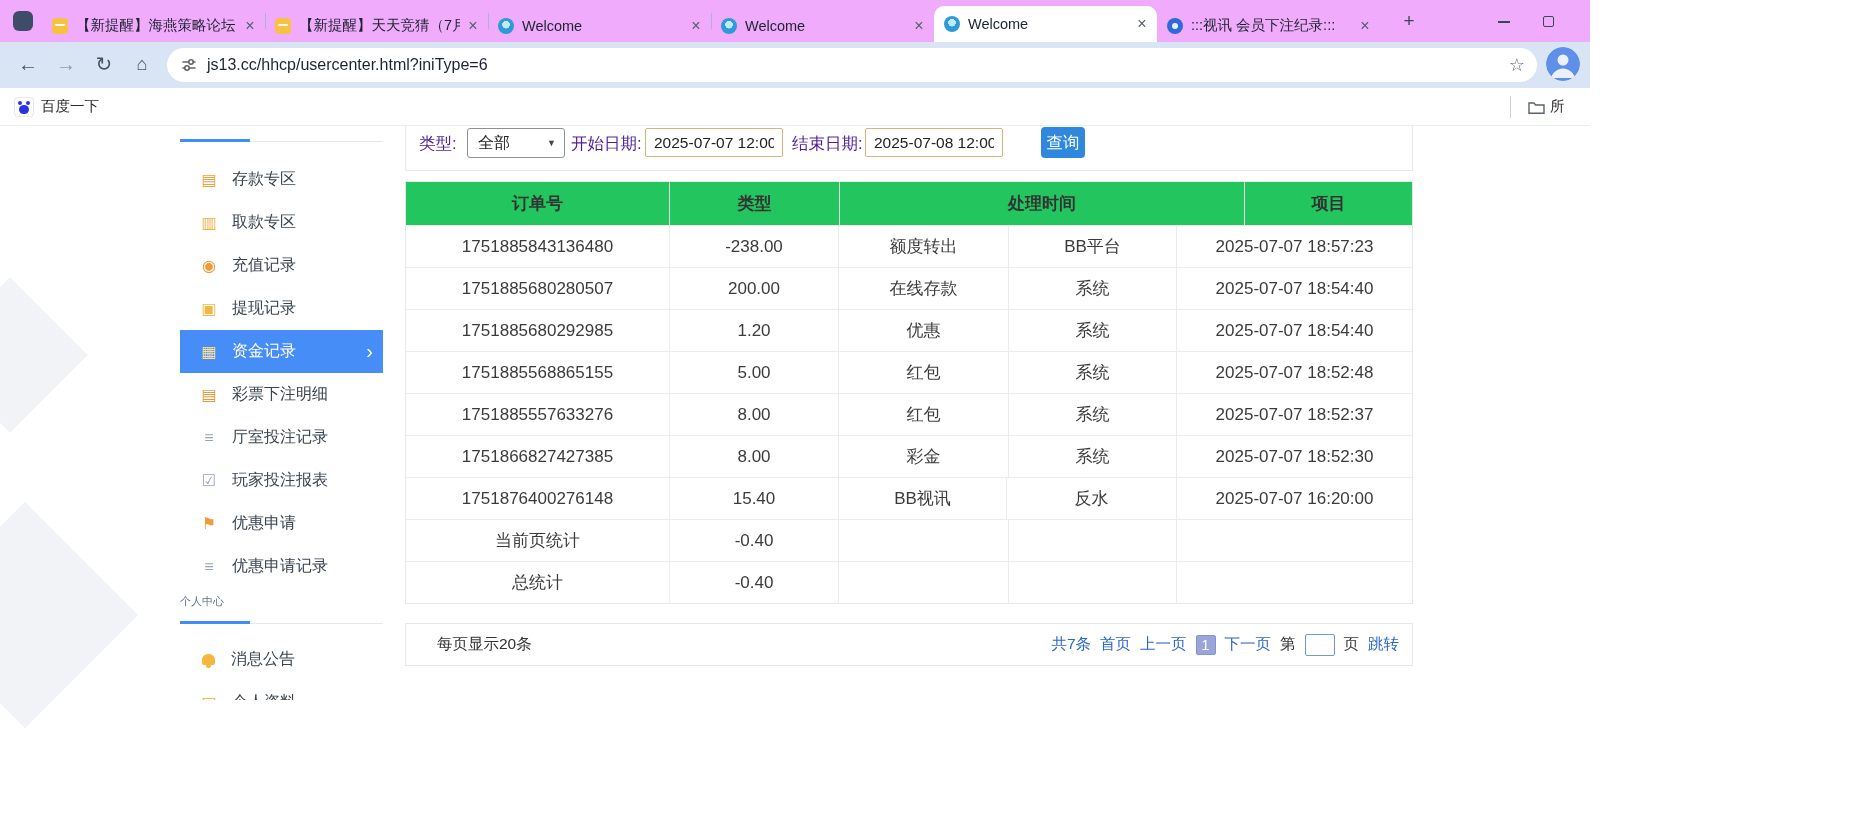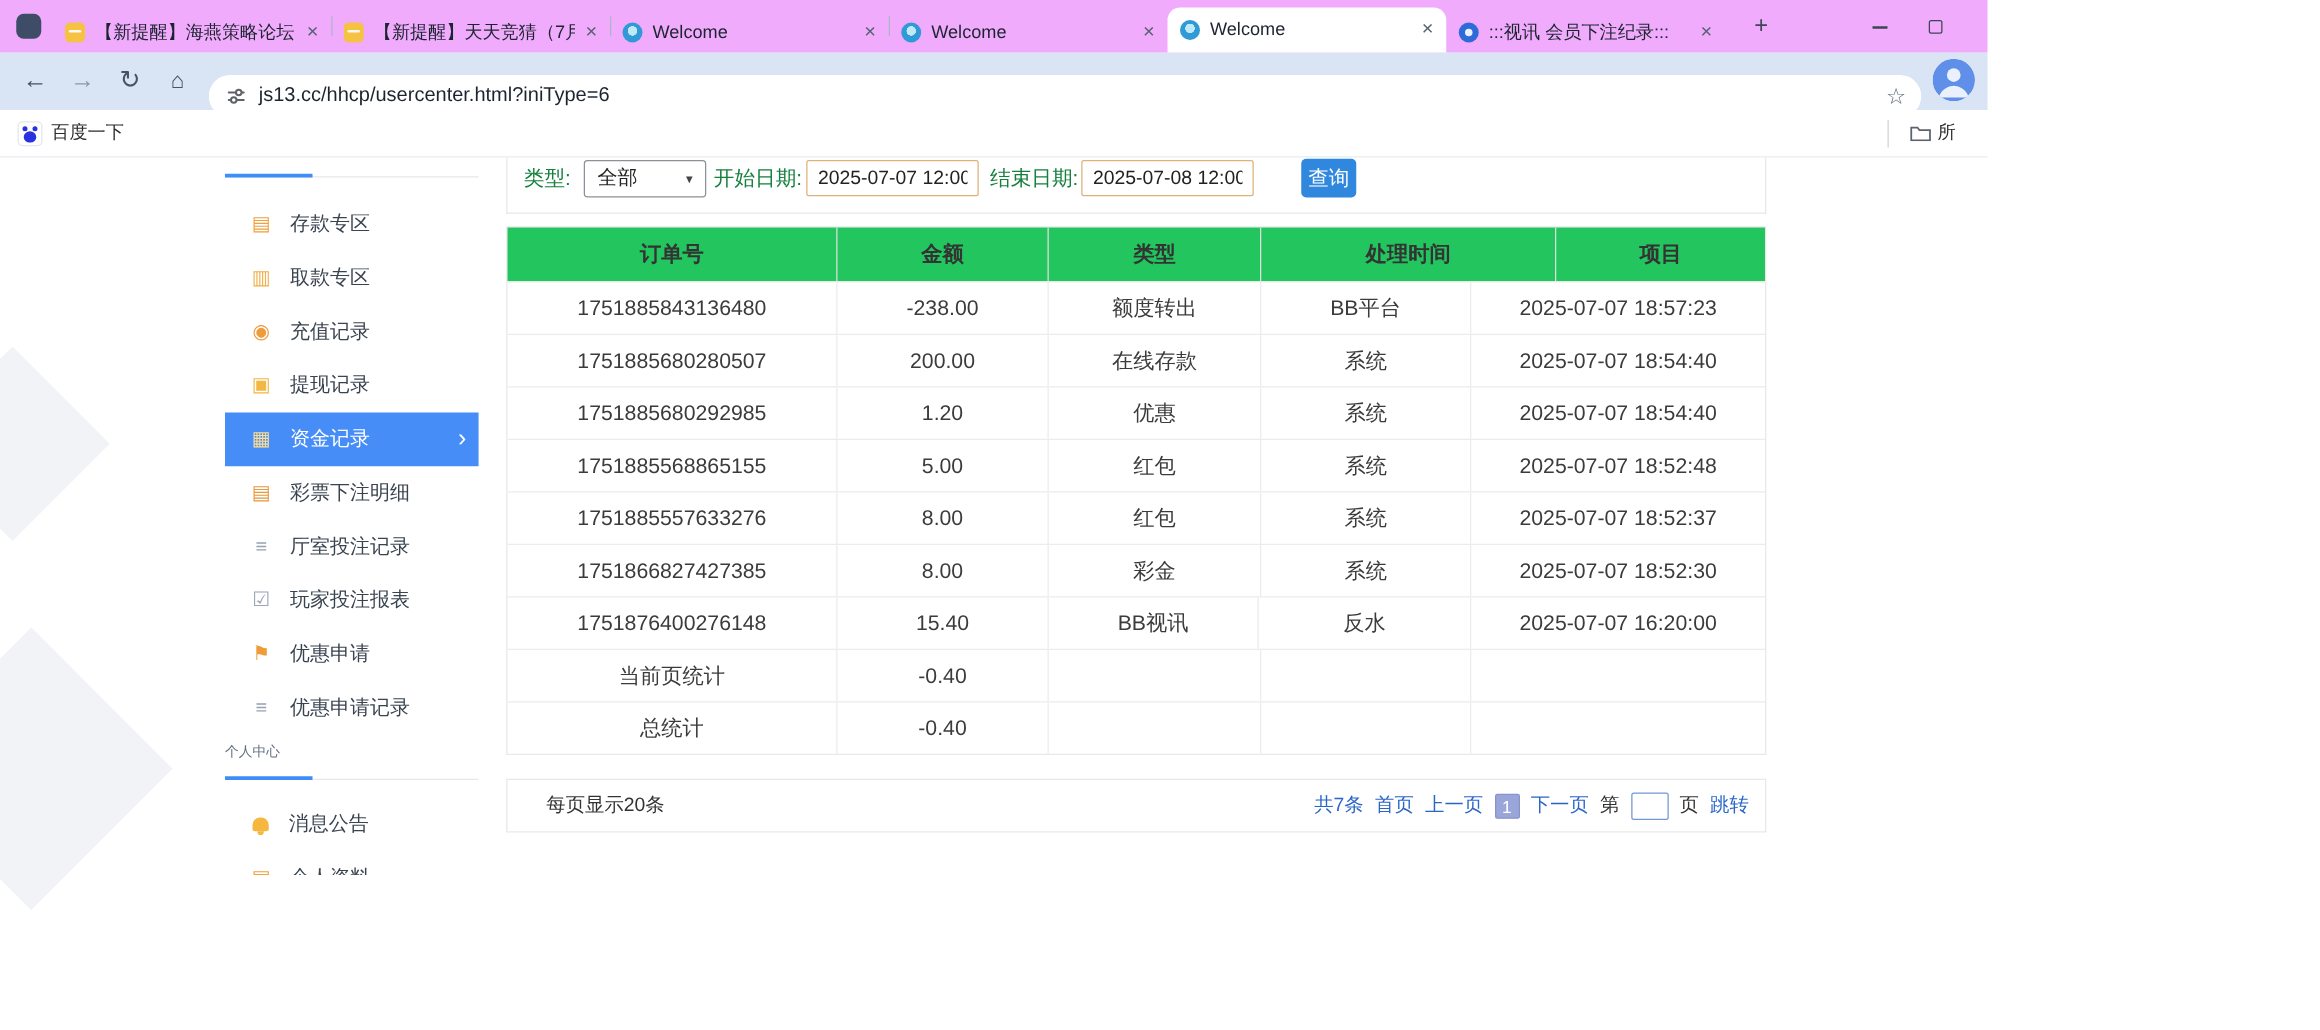--- a/index.html
+++ b/index.html
@@ -25,21 +25,21 @@
   .tab-title { flex:1; font-size:14.5px; color:#1c2430; white-space:nowrap; overflow:hidden; }
   .tab-close { flex:none; width:18px; height:18px; line-height:17px; text-align:center; font-size:16px; color:#55606e; border-radius:50%; margin-left:4px; }
   .tab-sep { position:absolute; top:13px; width:1px; height:16px; background:#a9b6ca; }
   .new-tab { position:absolute; left:1398px; top:10px; width:22px; height:22px; font-size:19px; line-height:21px; text-align:center; color:#3c4656; }
   .win-btn { position:absolute; top:7px; width:28px; height:28px; }
   .win-min-bar { position:absolute; left:8px; top:14px; width:12px; height:2px; background:#3e4654; }
   .win-max-box { position:absolute; left:9px; top:9px; width:11px; height:11px; border:1.5px solid #3e4654; border-radius:2px; }
 
   .toolbar { position:absolute; left:0; top:42px; width:1590px; height:46px; background:#d9e4f4; z-index:3; }
   .nav-glyph { position:absolute; top:6px; width:32px; height:32px; text-align:center; line-height:32px; font-size:20px; color:#4a5260; border-radius:50%; }
-  .pill { position:absolute; left:167px; top:6px; width:1370px; height:34px; background:#fff; border-radius:17px;margin-top:12px; }
+  .pill { position:absolute; left:167px; top:6px; width:1370px; height:34px; background:#fff; border-radius:17px; }
   .tune-wrap { position:absolute; left:14px; top:9px; }
   .url-text { position:absolute; left:40px; top:0; line-height:34px; font-size:16px; color:#1d2430; }
   .star { position:absolute; right:12px; top:0; line-height:34px; font-size:18px; color:#5f6875; }
   .avatar { position:absolute; left:1546px; top:5px; width:34px; height:34px; border-radius:50%; overflow:hidden; }
 
   .bookbar { position:absolute; left:0; top:88px; width:1590px; height:38px; background:#fff; border-bottom:1px solid #e9ecf1; z-index:3; }
   .baidu-fav { position:absolute; left:14px; top:9px; width:20px; height:20px; background:#fff; border:1px solid #e4e7ec; border-radius:4px; }
   .paw { position:absolute; left:4px; top:7px; width:10px; height:9px; background:#2932e1; border-radius:50% 50% 46% 46%; }
   .paw::before { content:""; position:absolute; left:-1px; top:-4px; width:4px; height:4px; background:#2932e1; border-radius:50%; }
   .paw::after { content:""; position:absolute; right:-1px; top:-4px; width:4px; height:4px; background:#2932e1; border-radius:50%; }
@@ -59,21 +59,21 @@
   .s-label { font-size:16px; color:#3a4450; white-space:nowrap; }
   .side-item.active { background:#478df7; }
   .side-item.active .s-label { color:#fff; }
   .chev { position:absolute; right:10px; top:50%; transform:translateY(-54%); color:#fff; font-size:20px; }
   .bell-icon { width:13px; height:11px; background:#f5b73e; border-radius:6px 6px 2px 2px; position:relative; margin:0 16px 0 2px; flex:none; }
   .bell-icon::after { content:""; position:absolute; left:4px; bottom:-3px; width:5px; height:3px; background:#f5b73e; border-radius:0 0 3px 3px; }
 
   
   .filter-box { position:absolute; left:405px; top:126px; width:1008px; height:45px; background:#fff;
     border:1px solid #e8e8e8; border-top:none; z-index:1; }
-  .f-label { position:absolute; top:2px; line-height:30px; font-size:16.5px; color:#15803d; }
+  .f-label { position:absolute; top:2px; line-height:30px; font-size:16.5px; color:#4c1d95; }
   .f-select { position:absolute; left:61px; top:2px; width:98px; height:30px; border:1px solid #8d9096; border-radius:3px;
     background:#fff; font-size:16px; color:#222; line-height:28px; padding-left:10px; }
   .f-select .caret { position:absolute; right:8px; top:0; font-size:9px; color:#444; line-height:28px; }
   .f-input { position:absolute; top:2px; width:138px; height:29px; border:1px solid #ddb27a; border-radius:2px;
     background:#fff; font-size:15.5px; color:#222; padding:0 8px; font-family:inherit; }
   .f-btn { position:absolute; left:635px; top:1px; width:44px; height:31px; background:#2f87de; border:none;
     border-radius:4px; color:#fff; font-size:16.5px; font-family:inherit; cursor:pointer; }
 
   
   .table-box { position:absolute; left:405px; top:181px; width:1008px; background:#fff; border:1px solid #e8e8e8; z-index:1; }
@@ -174,21 +174,20 @@
   <span class="f-label" style="left:165px">开始日期:</span>
   <input class="f-input" style="left: 239px;" readonly="" value="2025-07-07 12:00:00">
   <span class="f-label" style="left:386px">结束日期:</span>
   <input class="f-input" style="left: 459px;" readonly="" value="2025-07-08 12:00:00">
   <button class="f-btn">查询</button>
 </div>
 
 <div class="table-box">
   <div class="t-head">
     <div class="th c0">订单号</div>
-    <div class="th c1">金额</div>
     <div class="th c2">类型</div>
     <div class="th c4">处理时间</div>
     <div class="th c3">项目</div>
   </div>
   <div class="t-row">
     <div class="td c0">1751885843136480</div>
     <div class="td c1">-238.00</div>
     <div class="td c2">额度转出</div>
     <div class="td c3">BB平台</div>
     <div class="td c4">2025-07-07 18:57:23</div>

